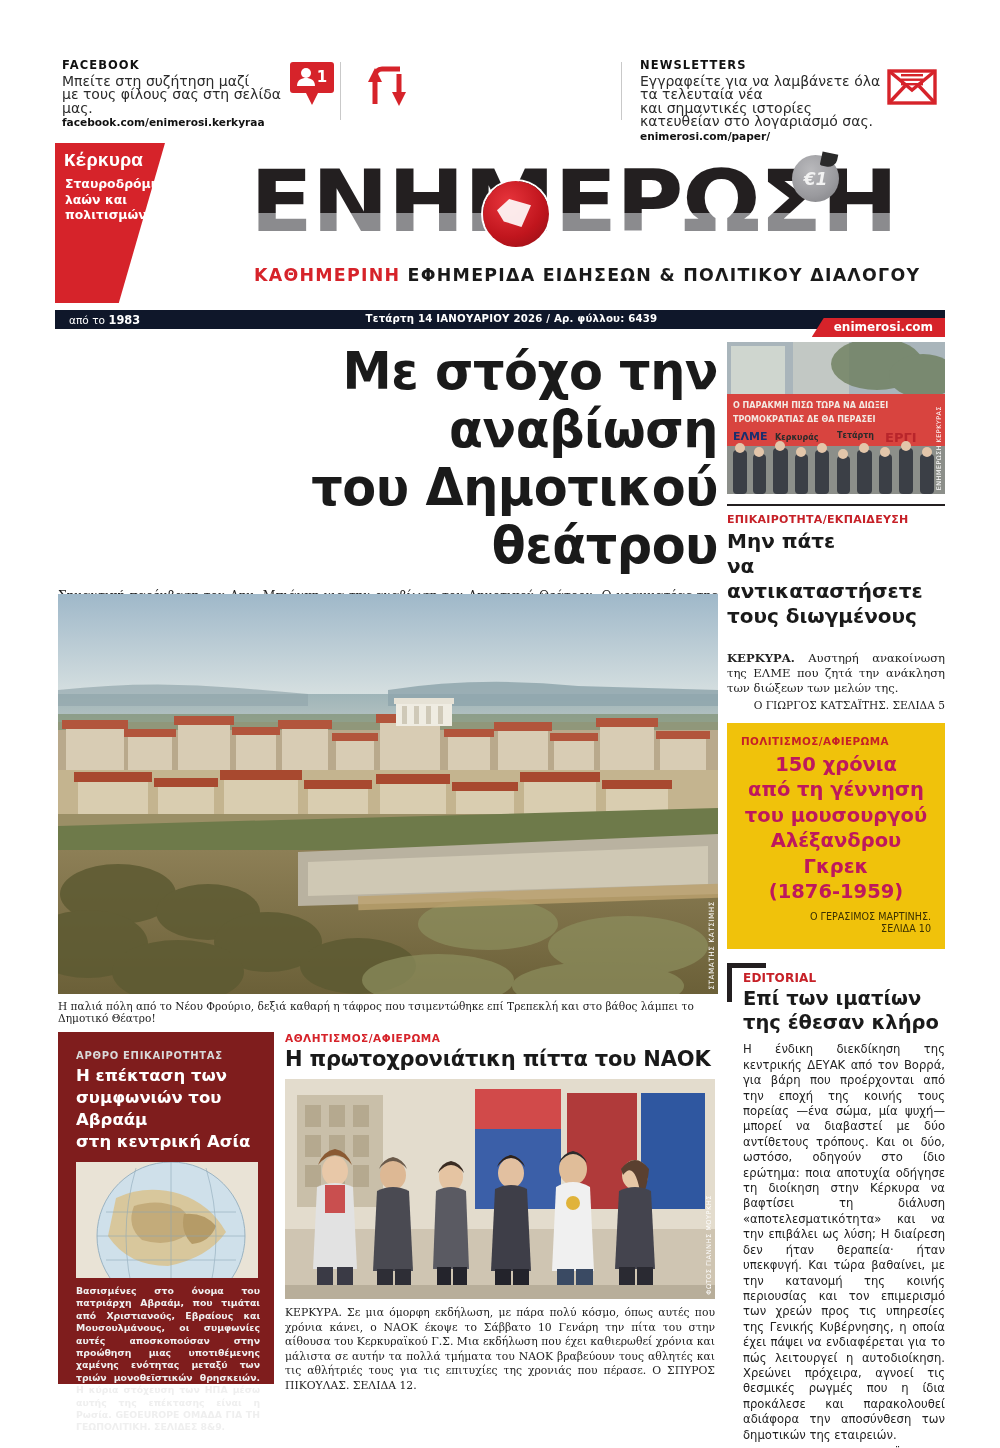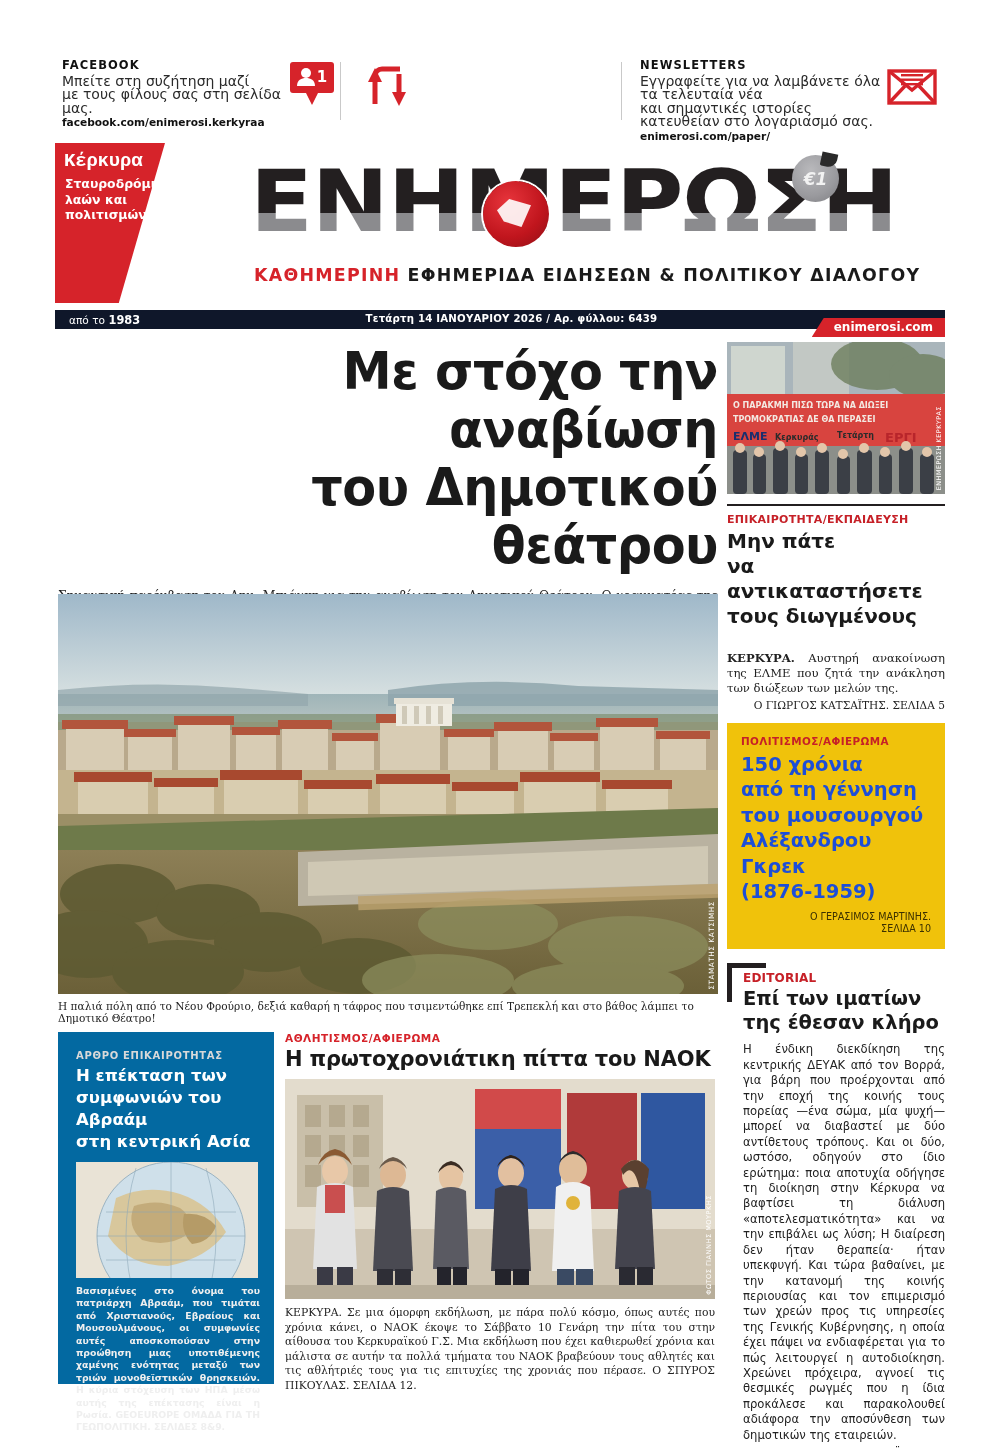--- a/index.html
+++ b/index.html
@@ -89,21 +89,21 @@
 
   
   .mainphoto{position:absolute;left:58px;top:594px;width:660px;height:400px;overflow:hidden;background:#8fa5b5;}
   .mp-credit{
     position:absolute;right:2px;bottom:4px;font-size:7.2px;letter-spacing:.6px;color:#fff;
     writing-mode:vertical-rl;text-orientation:mixed;transform:rotate(180deg);
   }
   .mp-caption{position:absolute;left:58px;top:1000px;width:660px;font-family:"DejaVu Serif","Liberation Serif",serif;font-size:10.6px;color:#222;}
 
   
-  .blackbox{position:absolute;left:58px;top:1032px;width:216px;height:352px;background:#0369a1;color:#fff;padding:0;}
+  .blackbox{position:absolute;left:58px;top:1032px;width:216px;height:352px;background:#7f1d1d;color:#fff;padding:0;}
   .bb-kicker{position:absolute;left:18px;top:18px;font-size:10px;font-weight:bold;letter-spacing:.7px;color:#d9d9d9;}
   .bb-title{position:absolute;left:18px;top:33px;width:182px;font-size:16.5px;line-height:22px;font-weight:bold;color:#fff;}
   .bb-img{position:absolute;left:18px;top:130px;width:182px;height:116px;overflow:hidden;background:#7aa0c0;}
   .bb-body{position:absolute;left:18px;top:253px;width:184px;font-size:9.3px;line-height:12.4px;font-weight:bold;color:#efefef;text-align:justify;}
 
   
   .naok{position:absolute;left:285px;top:1032px;width:430px;}
   .naok-kicker{font-size:10.5px;font-weight:bold;letter-spacing:.5px;color:#d6232a;}
   .naok-title{margin-top:3px;font-size:21px;font-weight:bold;color:#1a1a1a;letter-spacing:-.2px;}
   .naok-photo{position:relative;margin-top:8px;width:430px;height:220px;overflow:hidden;background:#d9d3c9;}
@@ -122,21 +122,21 @@
   }
   .rail-rule{height:2px;background:#231f20;margin-top:10px;}
   .rail-kicker{margin-top:7px;font-size:11px;font-weight:bold;letter-spacing:.3px;color:#c62027;}
   .rail-title{margin-top:3px;font-size:20px;line-height:25px;font-weight:bold;color:#1a1a1a;}
   .rail-body{margin-top:22px;font-family:"DejaVu Serif","Liberation Serif",serif;font-size:11.6px;line-height:15.2px;text-align:justify;color:#222;}
   .rail-body b{font-weight:bold;}
   .rail-by{margin-top:2px;font-family:"DejaVu Serif","Liberation Serif",serif;font-size:10.6px;text-align:right;color:#222;}
 
   .yellow{margin-top:12px;background:#f0c20b;padding:12px 14px 14px 14px;}
   .y-kicker{font-size:10.4px;font-weight:bold;letter-spacing:.4px;color:#c62027;}
-  .y-title{margin-top:5px;font-size:19.5px;line-height:25.5px;font-weight:bold;color:#1d4ed8;}
+  .y-title{margin-top:5px;font-size:19.5px;line-height:25.5px;font-weight:bold;color:#be185d;text-align:center;}
   .y-by{margin-top:6px;font-size:9.6px;line-height:12.4px;text-align:right;color:#3b3000;}
 
   .edit{margin-top:14px;position:relative;padding-top:8px;}
   .edit-corner-tl{position:absolute;left:0;top:0;width:34px;height:34px;border-left:5px solid #231f20;border-top:5px solid #231f20;}
   .edit-inner{padding-left:16px;}
   .e-kicker{font-size:12px;font-weight:bold;letter-spacing:.2px;color:#c62027;}
   .e-title{margin-top:2px;font-size:19.5px;line-height:24px;font-weight:bold;color:#1a1a1a;}
   .e-body{margin-top:7px;font-size:11.6px;line-height:15.4px;text-align:justify;color:#222;}
   .e-by{margin-top:3px;font-size:10.4px;line-height:13.5px;text-align:right;color:#222;padding-right:22px;}
   .edit-corner-br{position:absolute;right:4px;bottom:-16px;width:34px;height:34px;border-right:5px solid #231f20;border-bottom:5px solid #231f20;}

